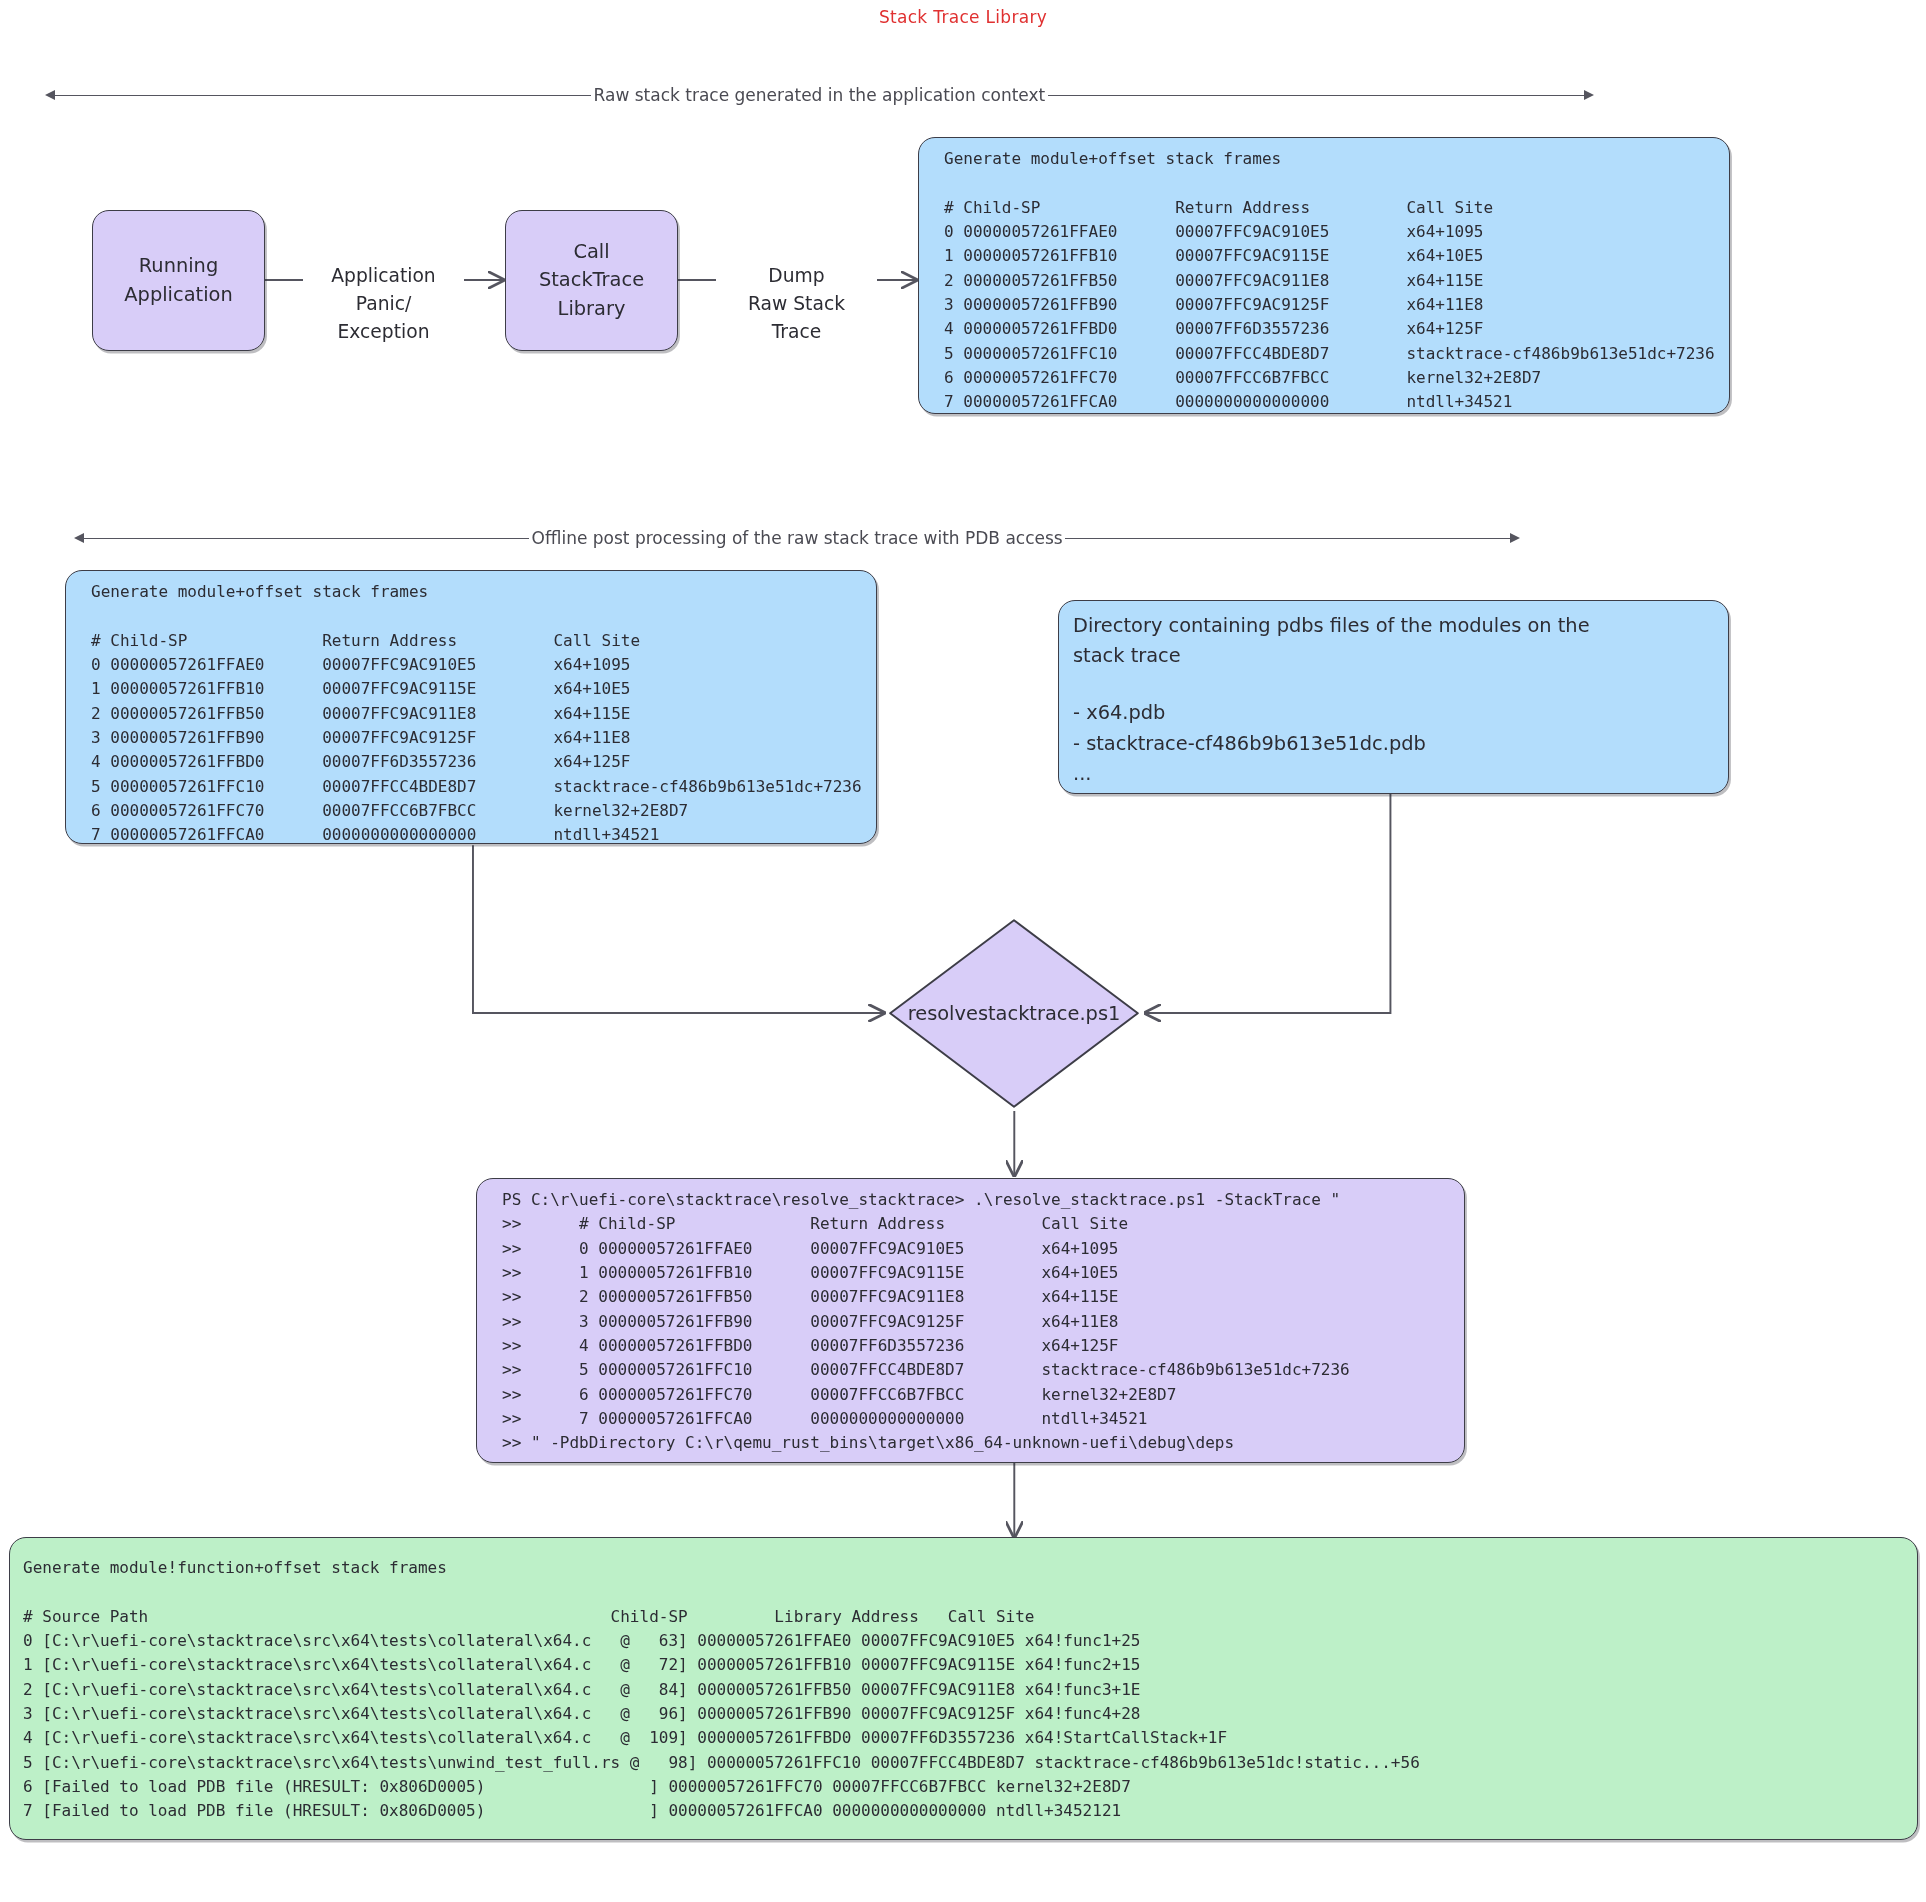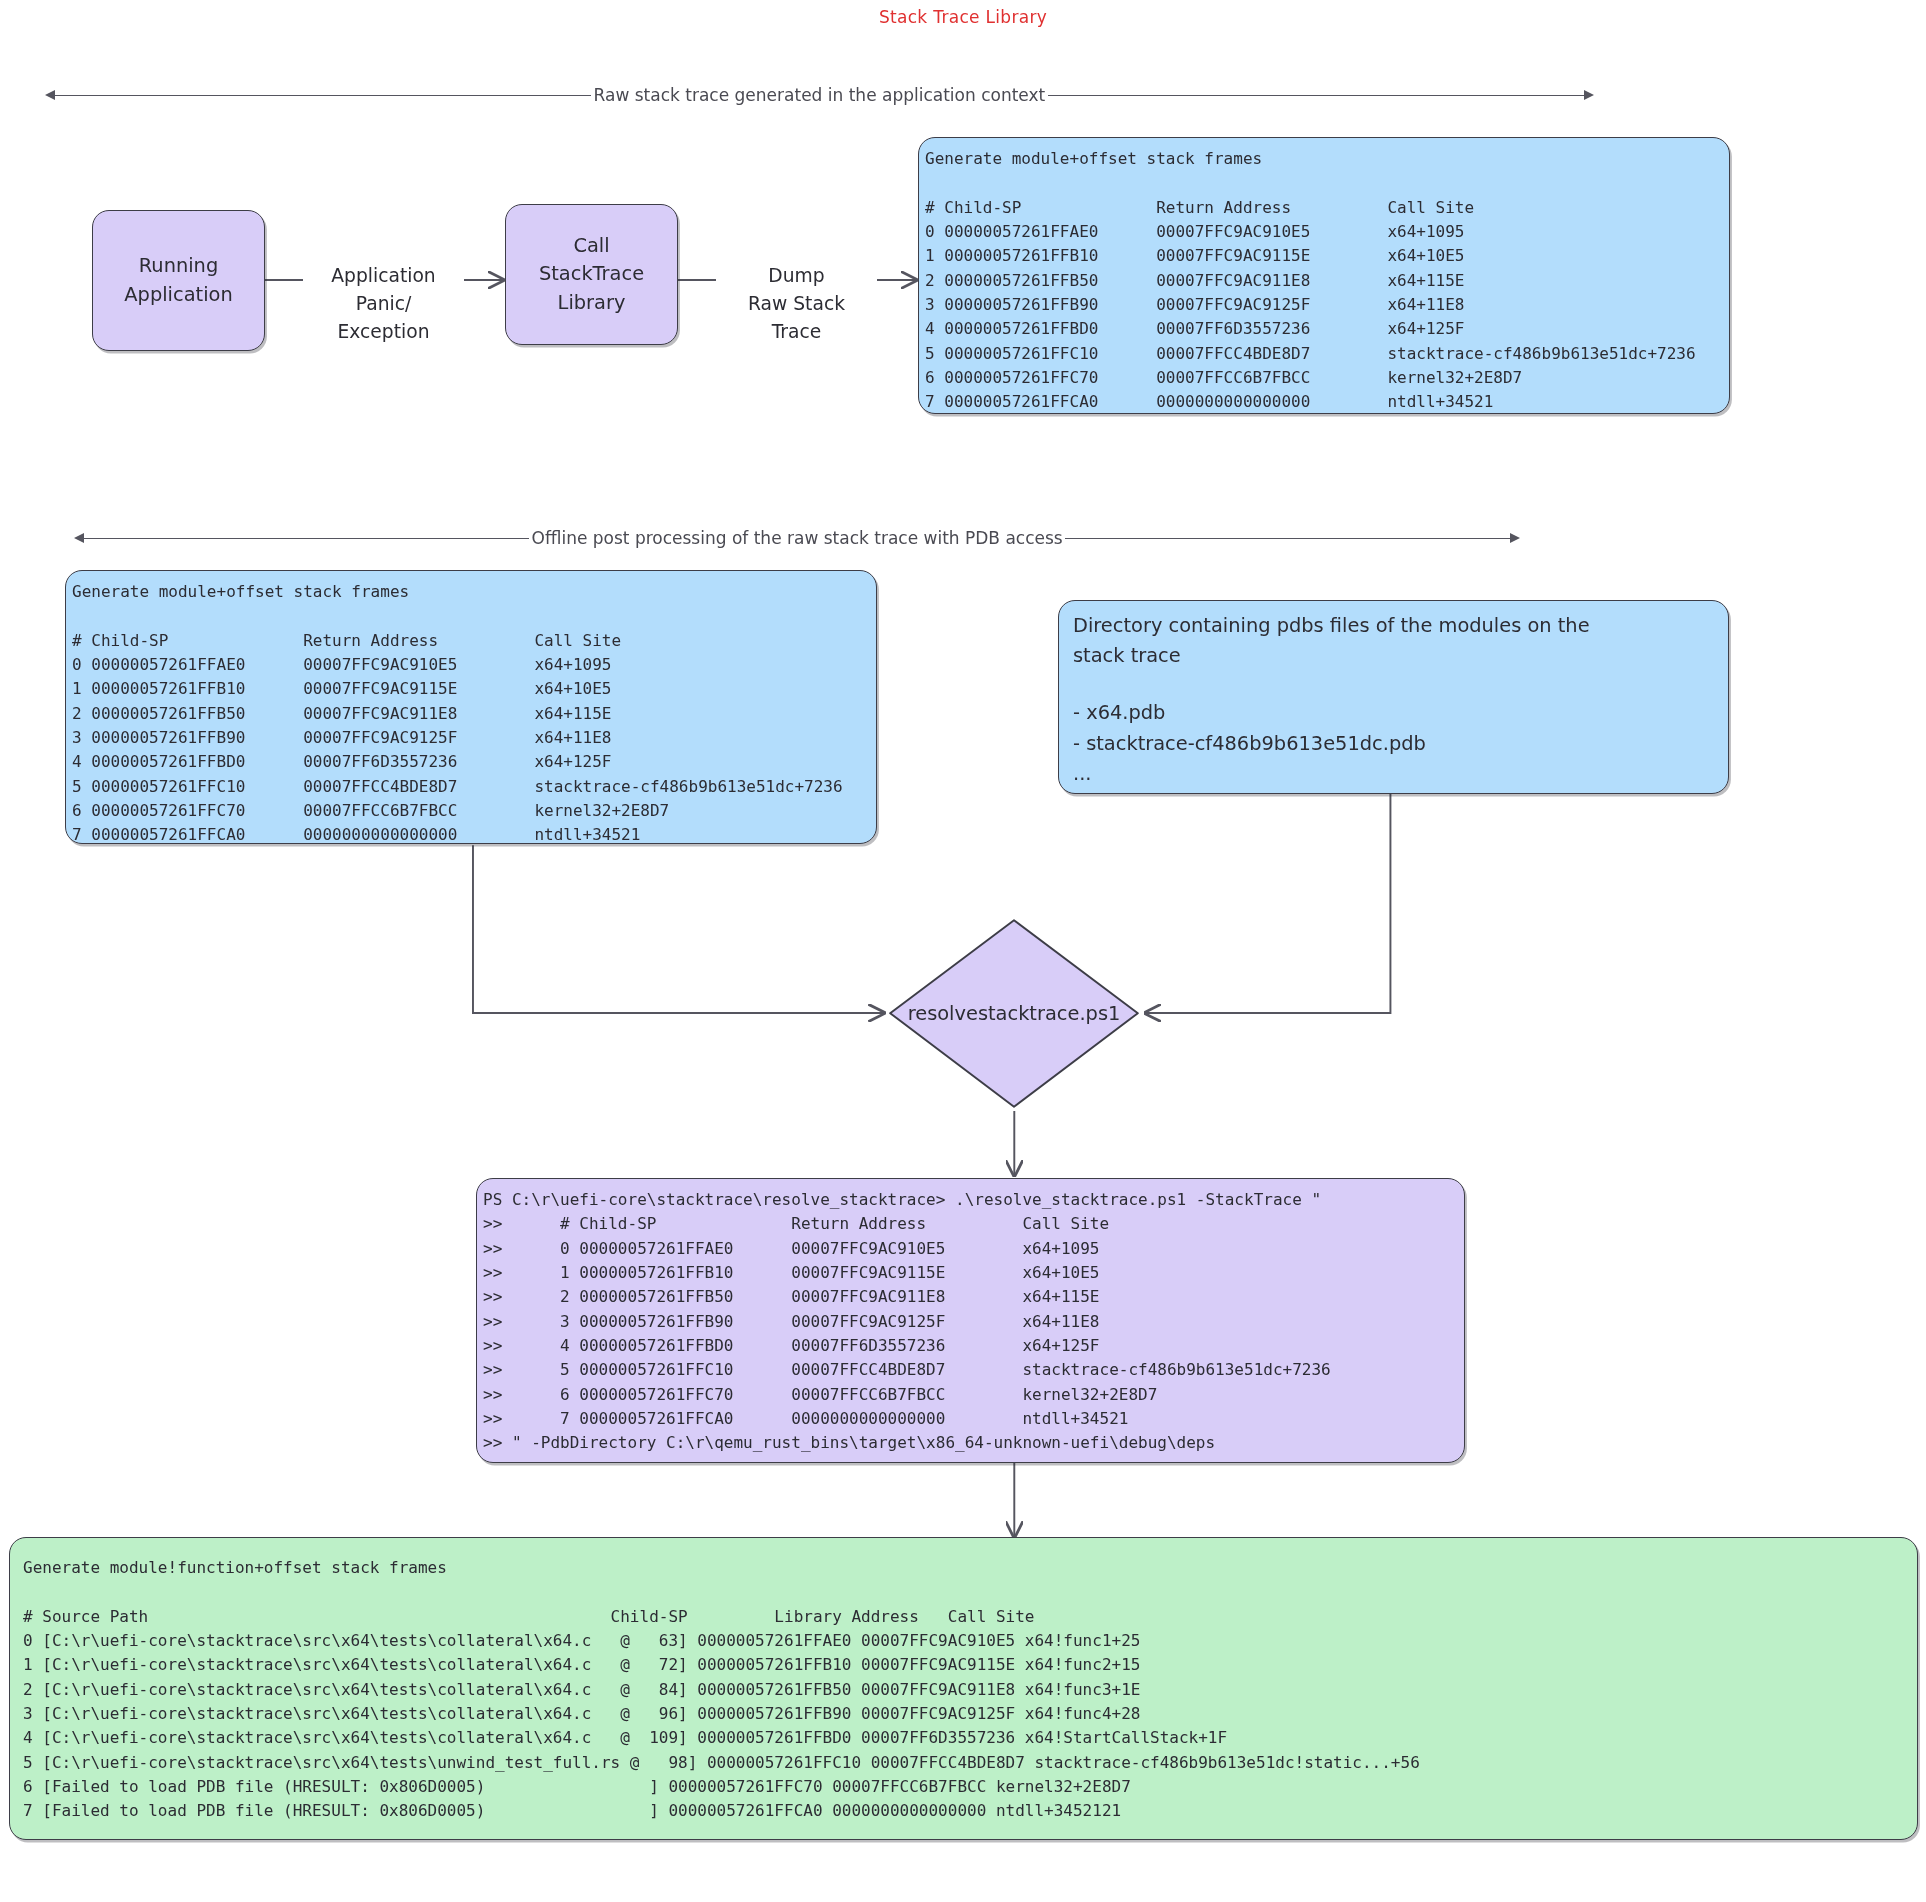--- a/index.html
+++ b/index.html
@@ -36,21 +36,21 @@
   .node{position:absolute;box-sizing:border-box;
     border:1.6px solid #3d3d47;border-radius:17px;
     box-shadow:1.9px 2.6px 0 rgba(40,40,50,.30);}
   .purple{background:#d8cdf8;}
   .blue{background:#b3ddfc;}
   .green{background:#bdf0c8;}
 
   .proc{display:flex;align-items:center;justify-content:center;text-align:center;
     font-size:19.4px;line-height:1.45;color:#2c2c33;font-family:"DejaVu Sans",sans-serif;}
 
-  .codebox{padding:9px 6px;}
+  .codebox{padding:9px 25px;}
   .codebox pre{margin:0;font-family:"DejaVu Sans Mono","Liberation Mono",monospace;
     font-size:16px;line-height:1.52;color:#2c2c33;white-space:pre;}
 
   .noteline{font-family:"DejaVu Sans",sans-serif;font-size:19.4px;line-height:1.55;color:#2c2c33;}
 
   
   .edgelbl{position:absolute;text-align:center;font-size:18.7px;line-height:1.5;
     color:#2c2c33;font-family:"DejaVu Sans",sans-serif;background:#fff;}
 
   
@@ -99,21 +99,21 @@
   <span style="white-space:pre-line;">Running
 Application</span>
 </div>
 
 <div class="edgelbl" style="left:303px;top:234px;width:161px;white-space:pre-line;">
   <span>Application
 Panic/
 Exception</span>
 </div>
 
-<div class="node purple proc" style="left:505px;top:204px;width:173px;height:141px;">
+<div class="node purple proc" style="left:505px;top:210px;width:173px;height:141px;">
   <span style="white-space:pre-line;">Call
 StackTrace
 Library</span>
 </div>
 
 <div class="edgelbl" style="left:716px;top:234px;width:161px;white-space:pre-line;">
   <span>Dump
 Raw Stack
 Trace</span>
 </div>

